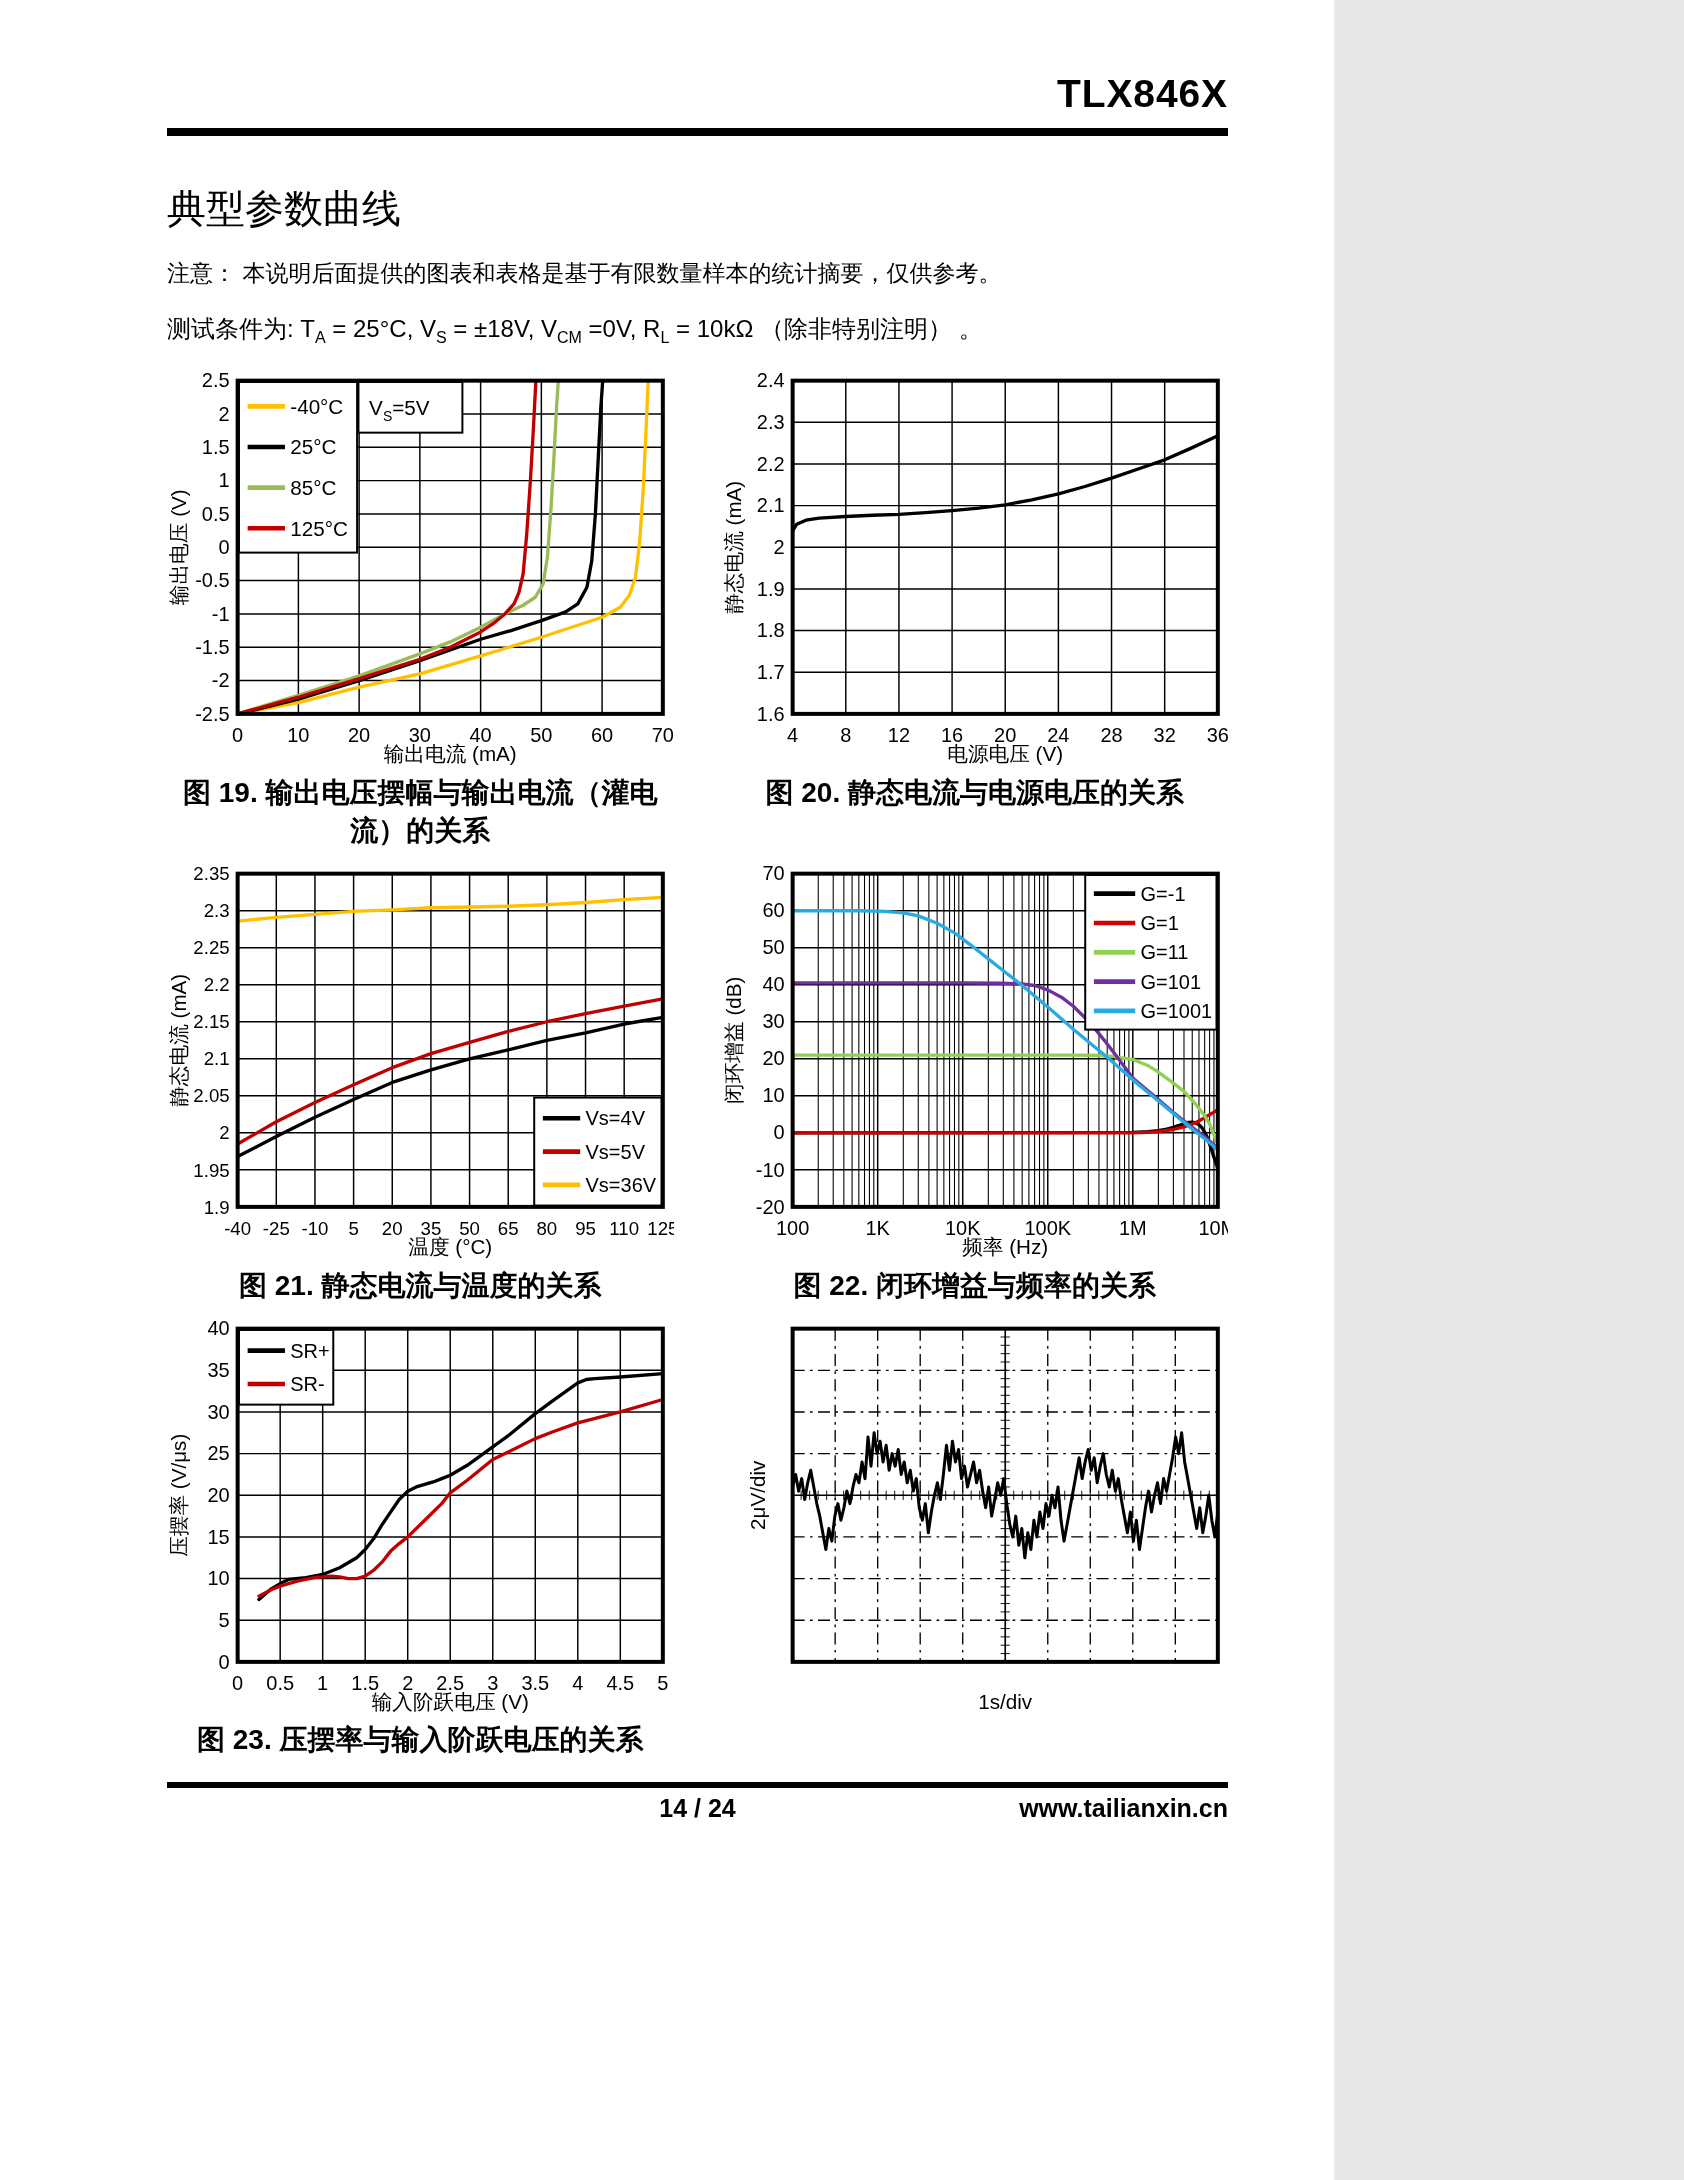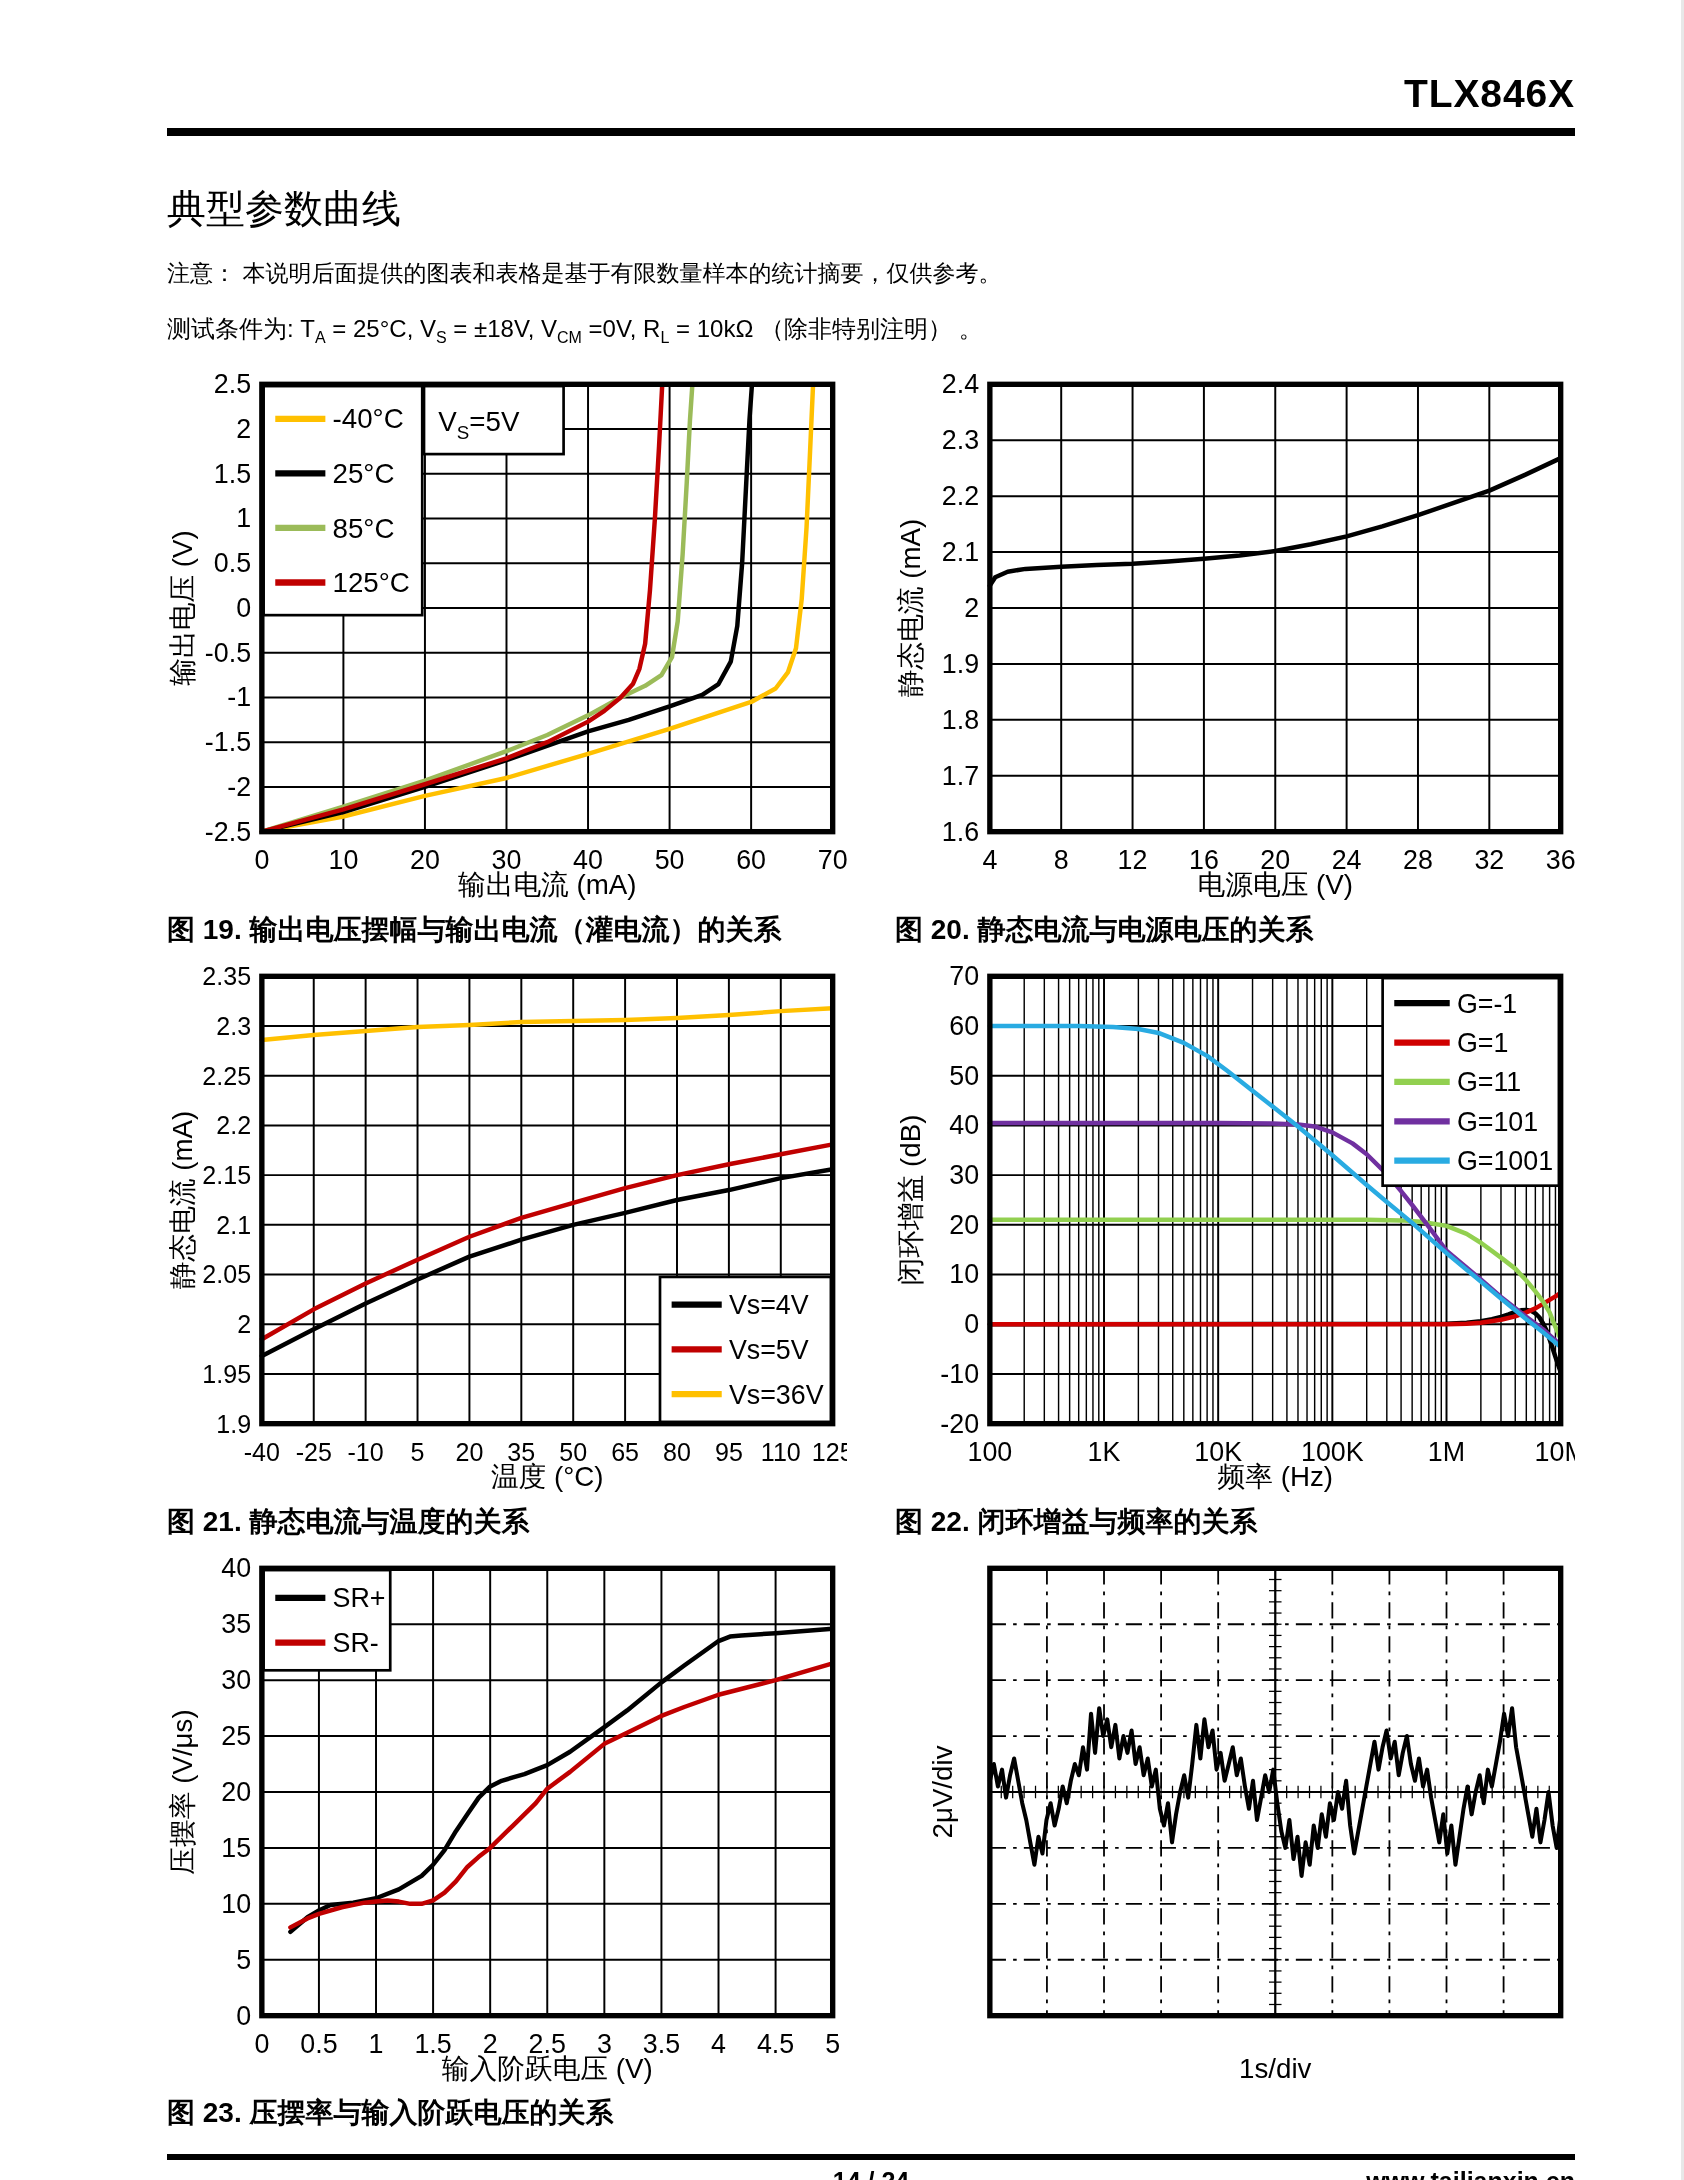--- a/index.html
+++ b/index.html
@@ -1,28 +1,28 @@
 <!DOCTYPE html>
 <html style="font-size:13.6px"><head>
 <meta charset="utf-8">
 <style>
   html,body{margin:0;padding:0;background:#e8e8e8;}
-  .page{width:1681px;height:2181px;background:#ffffff;position:relative;
+  .page{width:1334px;height:2181px;background:#ffffff;position:relative;
         font-family:"Liberation Sans","DejaVu Sans",sans-serif;color:#000;overflow:hidden;}
   .content{padding:0 106px 0 167px;}
   .brand{text-align:right;font-weight:bold;font-size:39px;padding-top:72px;letter-spacing:0.9px;}
   .rule{height:7.7px;background:#000;margin-top:12px;}
   .sec-title{font-size:39px;font-weight:normal;margin-top:46px;}
   .note{font-size:23px;margin-top:22px;}
   .note2{font-size:24px;}
   .note2 sub,.note sub{font-size:16px;}
   .grid{display:grid;grid-template-columns:1fr 1fr;column-gap:48px;row-gap:5.1px;margin-top:20.4px;}
   .cell svg{width:100%;height:auto;display:block;}
   svg text{font-family:"Liberation Sans","DejaVu Sans",sans-serif;fill:#000;}
-  .caption{text-align:left;font-size:28px;font-weight:bold;margin:3.4px 0 8.5px 0;}
+  .caption{text-align:center;font-size:28px;font-weight:bold;margin:3.4px 0 8.5px 0;}
   .footer{margin-top:13.6px;}
   .rule2{height:6px;background:#000;}
   .footer-row{position:relative;font-weight:bold;font-size:25px;margin-top:6.8px;height:34px;}
   .page-num{position:absolute;left:0;right:0;text-align:center;}
   .site{position:absolute;right:0;top:0;}
 </style>
 </head>
 <body>
 
 <div class="page">

